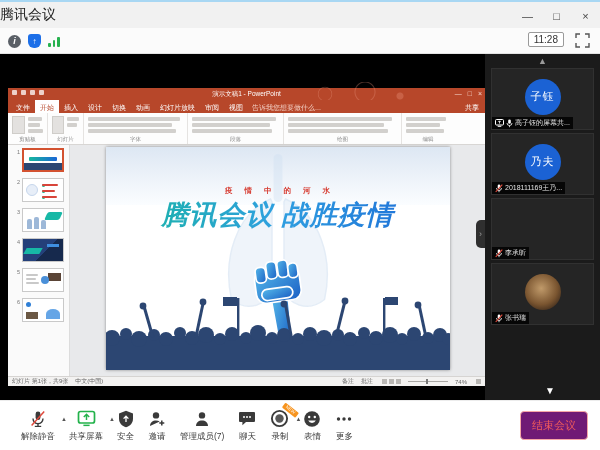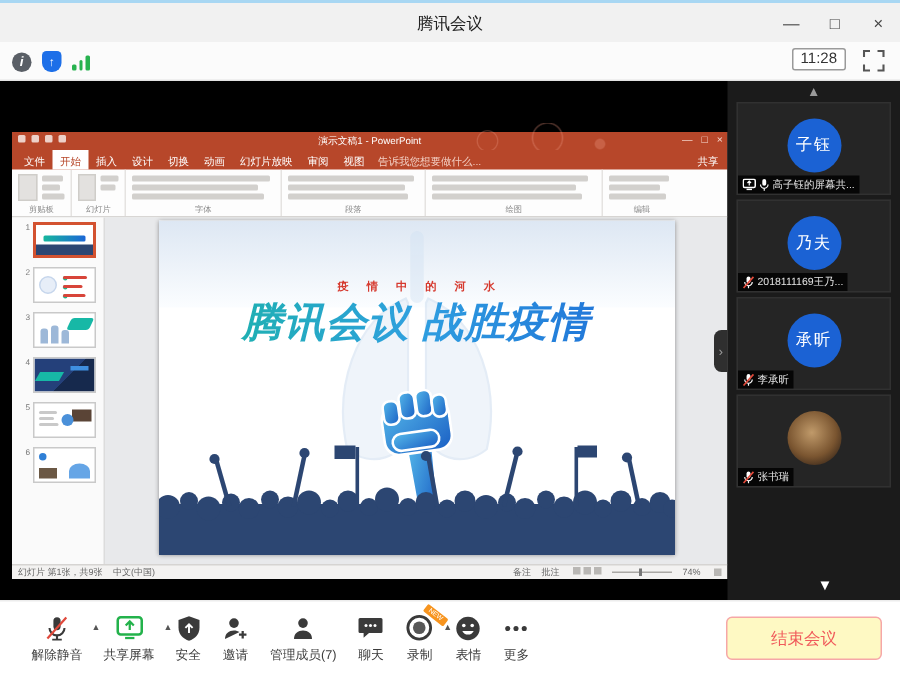--- a/index.html
+++ b/index.html
@@ -1,21 +1,21 @@
 <!DOCTYPE html>
 <html><head>
 <meta charset="utf-8">
 <style>
   *{box-sizing:border-box;margin:0;padding:0}
   html,body{width:600px;height:450px;overflow:hidden}
   body{font-family:"Liberation Sans",sans-serif;position:relative;background:#fff}
 
   
   .titlebar{position:absolute;top:0;left:0;right:0;height:28px;background:#f1f1f1;border-top:2px solid #a8d7f3;display:flex;align-items:center}
-  .win-title{flex:1;text-align:center;font-size:11px;color:#222}
+  .win-title{flex:1;text-align:left;font-size:14px;color:#222}
   .winctl{position:absolute;right:0;top:2px;display:flex}
   .winbtn{width:29px;height:24px;display:flex;align-items:center;justify-content:center;font-size:11px;color:#444;cursor:default}
 
   
   .meetbar{position:absolute;top:28px;left:0;right:0;height:26px;background:#fbfbfb;border-bottom:1px solid #e3e3e3}
   .statusicons{position:absolute;left:8px;top:6px;display:flex;gap:7px;align-items:center}
   .info-ic{width:13px;height:13px;border-radius:50%;background:#5a5f66;color:#fff;font-size:9px;font-style:italic;font-weight:bold;display:flex;align-items:center;justify-content:center}
   .shield-ic{width:13px;height:14px;background:#1d6fe8;border-radius:3px 3px 6px 6px;color:#fff;font-size:8px;display:flex;align-items:center;justify-content:center}
   .signal{display:flex;gap:2px;align-items:flex-end;height:12px}
   .sbar{width:2.5px;background:#27b24f;border-radius:1px}
@@ -99,21 +99,21 @@
   .handle{position:absolute;left:-9px;top:166px;width:9px;height:28px;background:#2f2f2f;border-radius:5px 0 0 5px;color:#9a9a9a;font-size:9px;display:flex;align-items:center;justify-content:center}
   .sb-arrow-bottom{position:absolute;bottom:4px;left:60px;color:#fff;font-size:10px}
 
   
   .bottombar{position:absolute;top:400px;left:0;right:0;height:50px;background:#fff;border-top:1px solid #ececec;display:flex;align-items:center;padding:0 12px 0 14px}
   .bitem{position:relative;display:flex;flex-direction:column;align-items:center;padding:0 7px;cursor:default}
   .bicon{height:20px;display:flex;align-items:center;justify-content:center}
   .blabel{font-size:8.5px;color:#3c3c3c;margin-top:2px;white-space:nowrap}
   .caret{position:absolute;right:-5px;top:7px;font-size:6px;color:#555}
   .newbadge{position:absolute;top:-2px;right:-2px;background:#f7941e;color:#fff;font-size:4.5px;line-height:6px;padding:0 3px;transform:rotate(38deg);border-radius:1px}
-  .endbtn{margin-left:auto;border:1px solid #f6a7a7;color:#f05b5b;font-size:11px;padding:6px 29px;border-radius:4px;background:#fef9c3;white-space:nowrap;cursor:default}
+  .endbtn{margin-left:auto;border:1px solid #f6a7a7;color:#f05b5b;font-size:11px;padding:6px 11px;border-radius:4px;background:#701a75;white-space:nowrap;cursor:default}
 </style>
 </head>
 <body>
 
 <div class="titlebar">
   <div class="win-title">腾讯会议</div>
   <div class="winctl">
     <div class="winbtn">—</div>
     <div class="winbtn">□</div>
     <div class="winbtn">×</div>
@@ -405,21 +405,20 @@
             <rect x="2.7" y="0.4" width="2.6" height="4.4" rx="1.3" fill="#fff"></rect>
             <path d="M1.5 4a2.5 2.5 0 0 0 5 0" stroke="#fff" stroke-width=".8" fill="none"></path>
             <line x1="4" y1="6.5" x2="4" y2="8.2" stroke="#fff" stroke-width=".8"></line>
             <line x1="0.7" y1="8" x2="7.3" y2="0.6" stroke="#e54b3c" stroke-width="1.1"></line>
           </svg>
         <span class="nname">2018111169王乃...</span>
       </div>
     </div>
 
     <div class="tile">
-      <div class="avatar">承昕</div>
       <div class="nlabel">
         <svg width="8" height="9" viewBox="0 0 8 9">
             <rect x="2.7" y="0.4" width="2.6" height="4.4" rx="1.3" fill="#fff"></rect>
             <path d="M1.5 4a2.5 2.5 0 0 0 5 0" stroke="#fff" stroke-width=".8" fill="none"></path>
             <line x1="4" y1="6.5" x2="4" y2="8.2" stroke="#fff" stroke-width=".8"></line>
             <line x1="0.7" y1="8" x2="7.3" y2="0.6" stroke="#e54b3c" stroke-width="1.1"></line>
           </svg>
         <span class="nname">李承昕</span>
       </div>
     </div>

